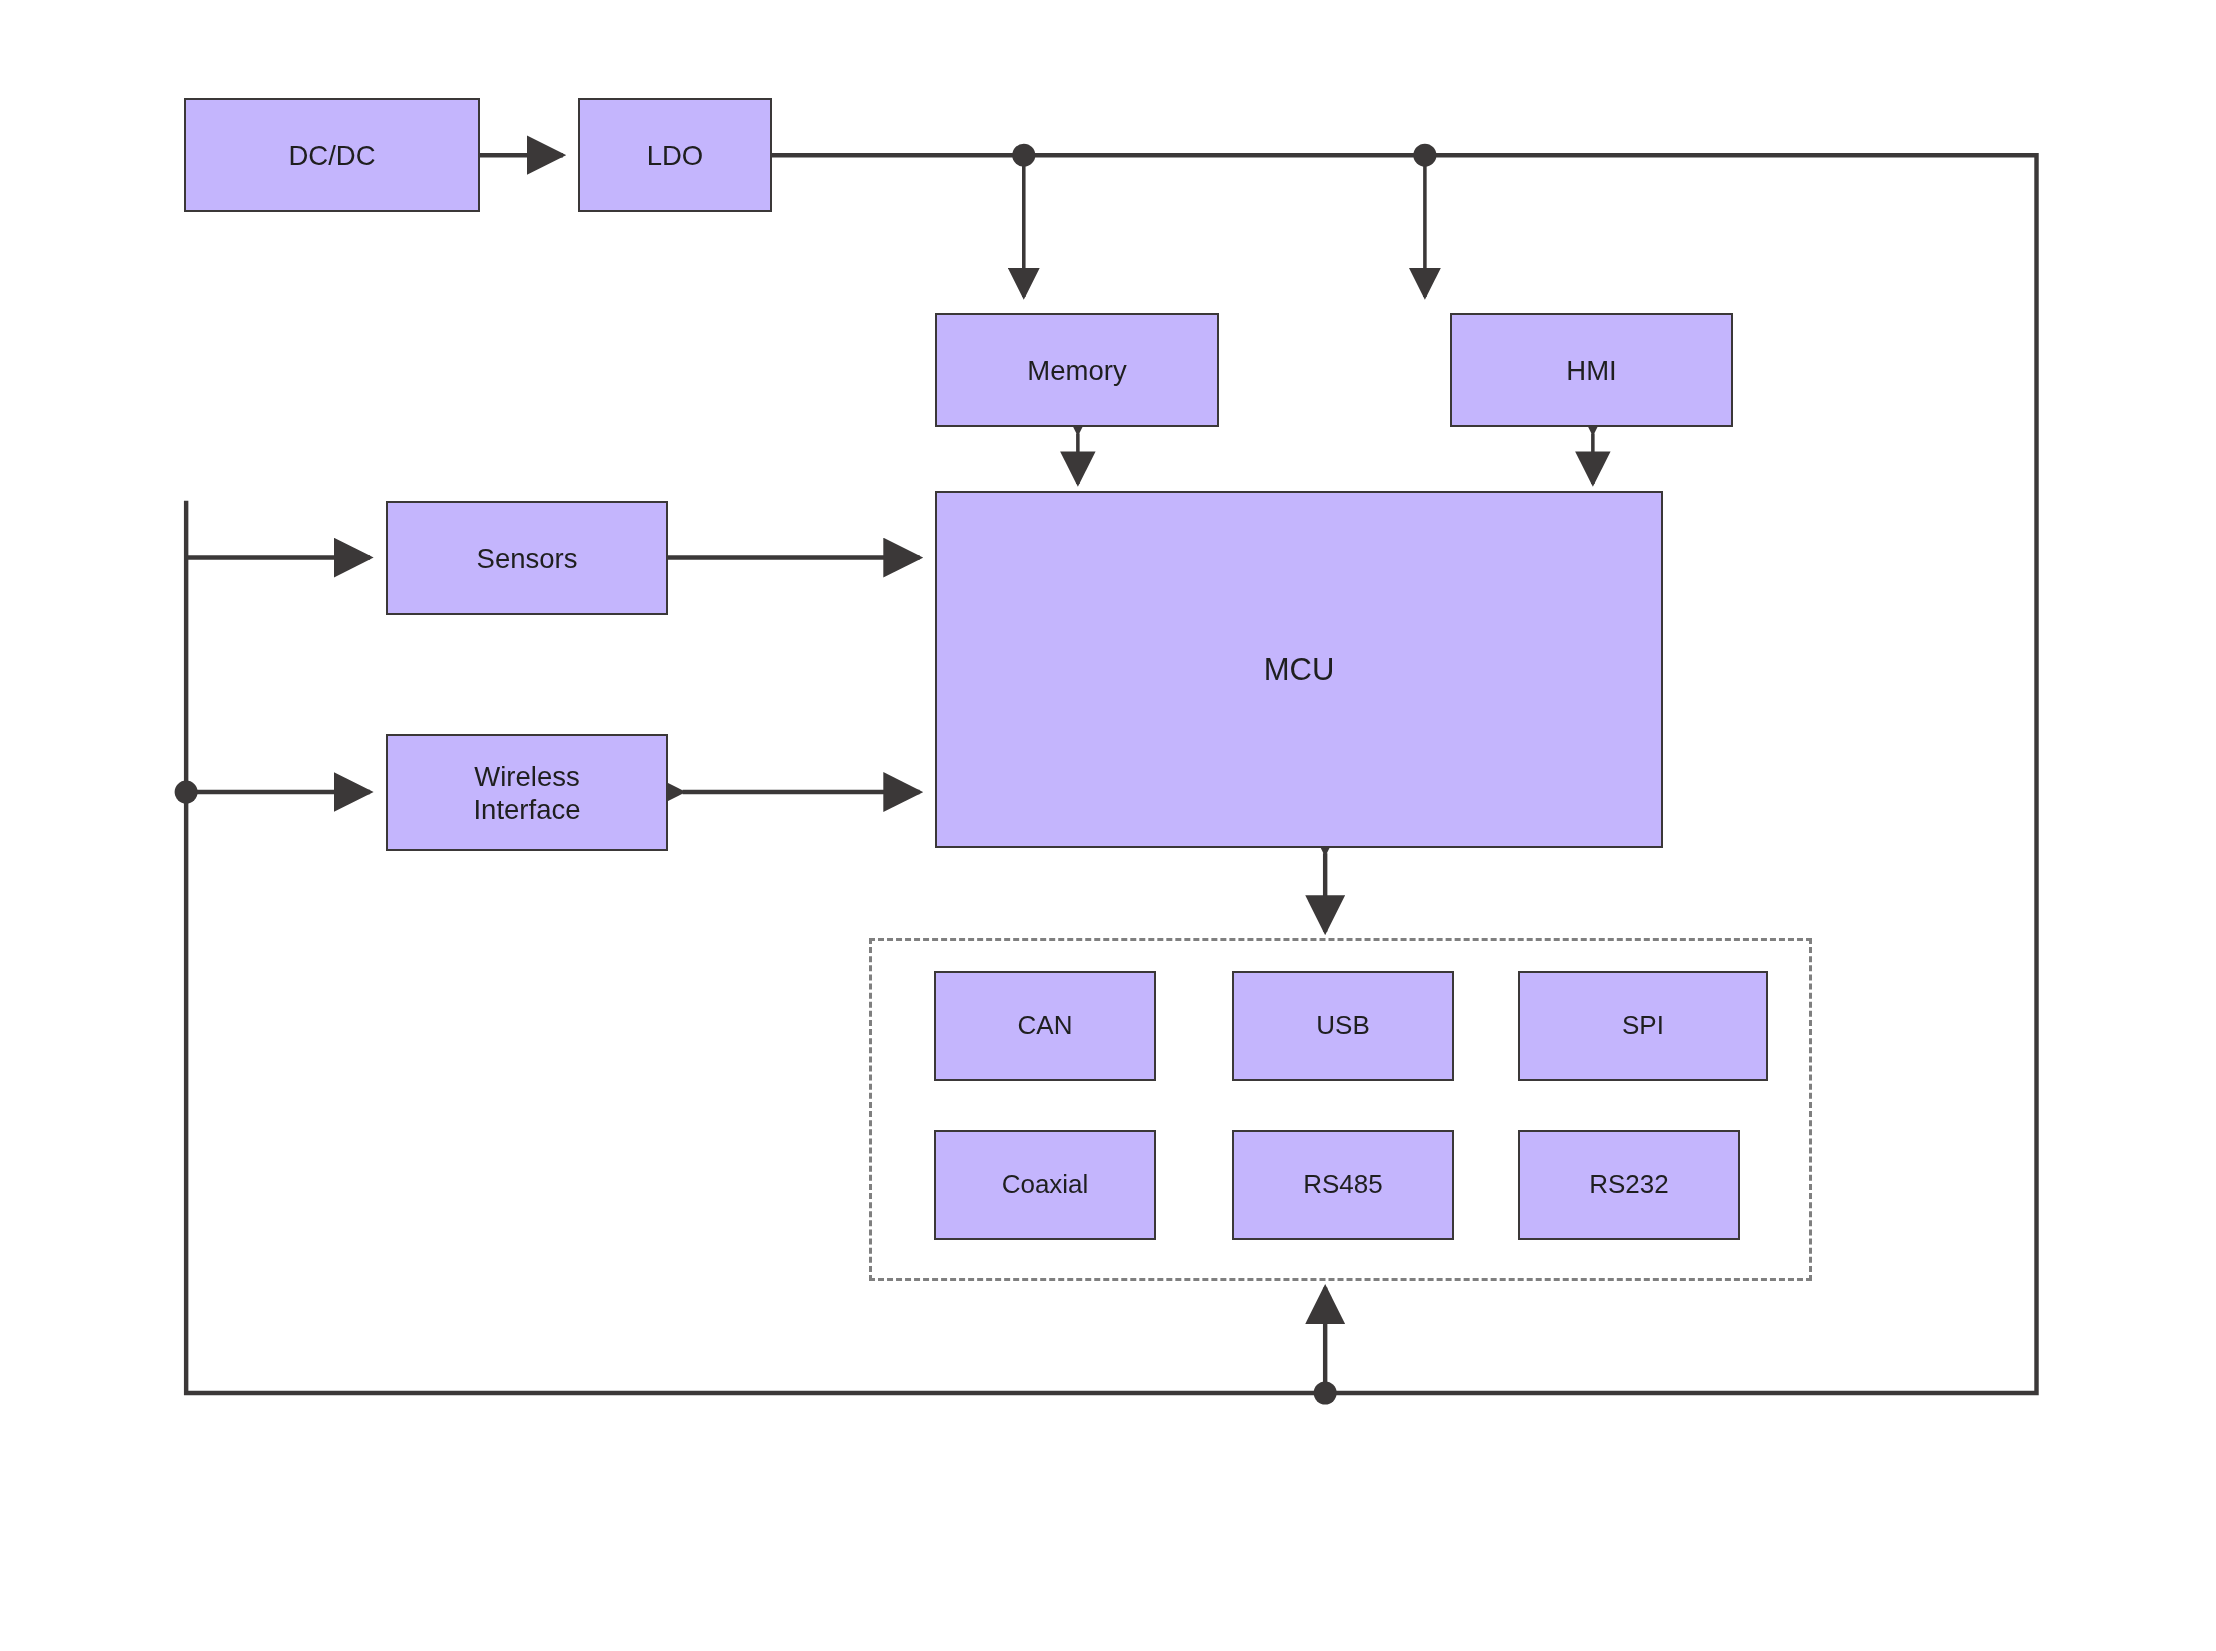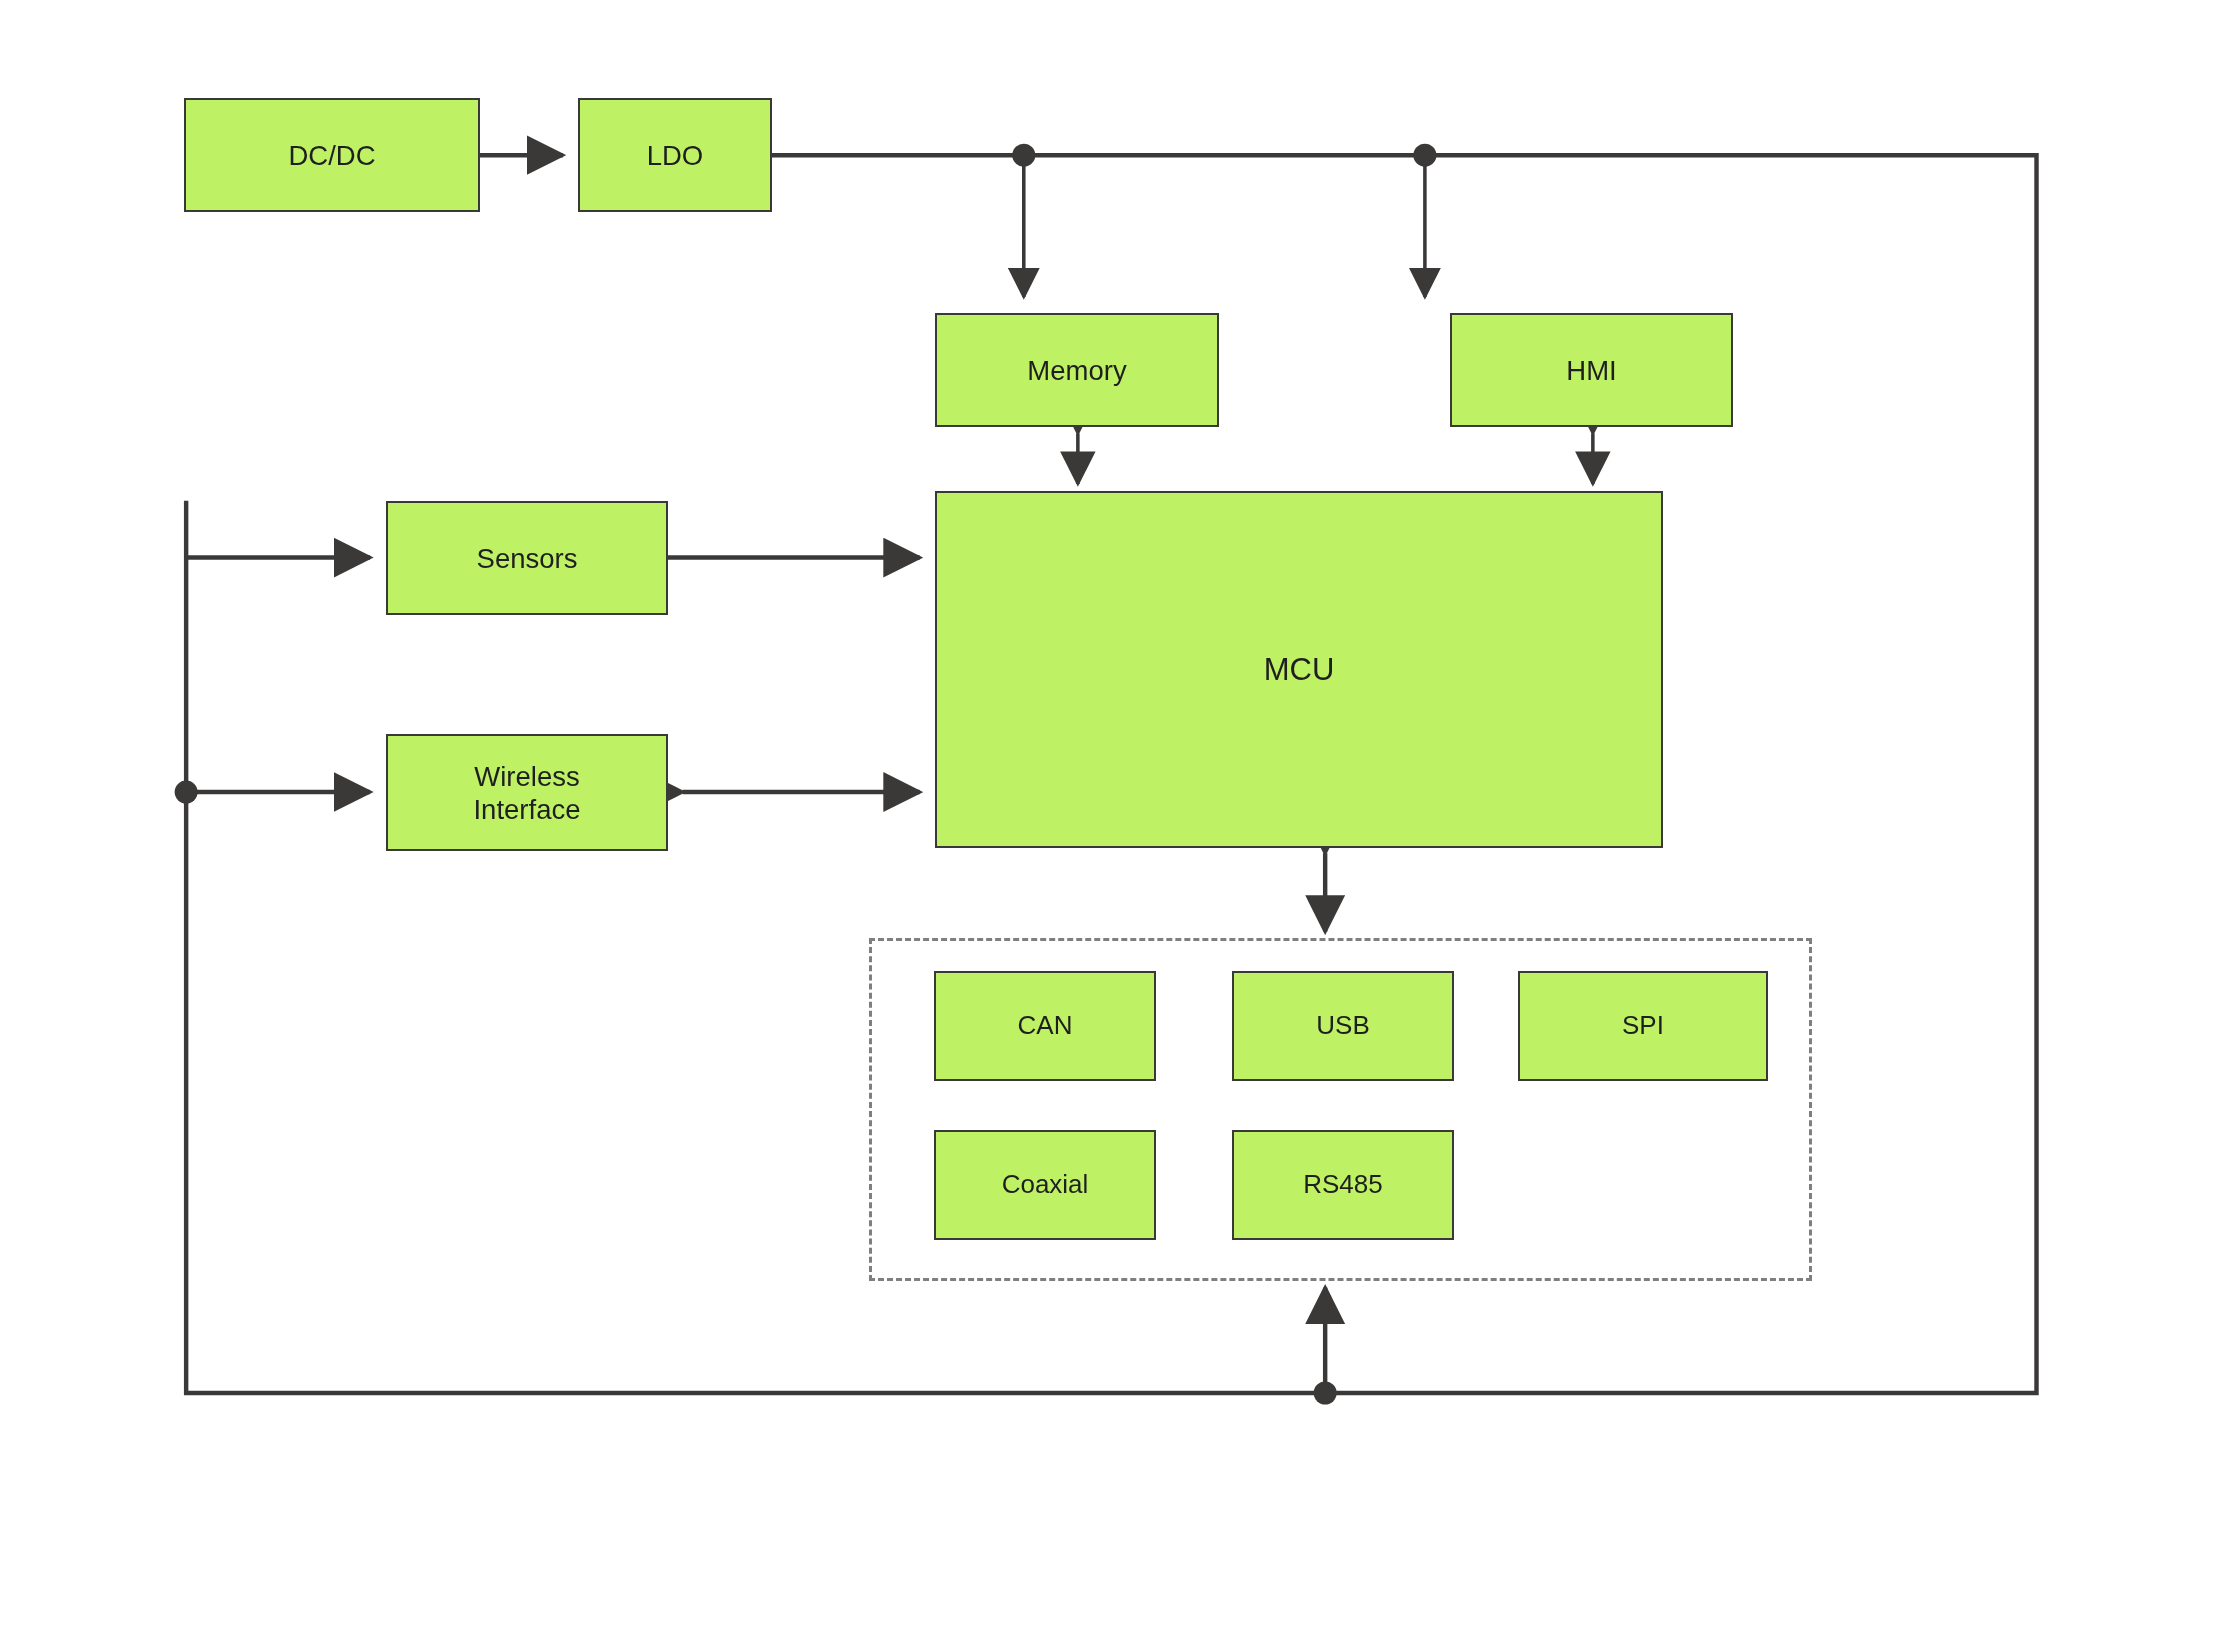--- a/index.html
+++ b/index.html
@@ -7,21 +7,21 @@
     position:relative;
     width:2216px;height:1651px;
     background:#ffffff;
     overflow:hidden;
     font-family:"Liberation Sans", sans-serif;
   }
   svg#wires{position:absolute;left:0;top:0;width:2216px;height:1651px;}
   .node{
     position:absolute;
     box-sizing:border-box;
-    background:#bef264;
+    background:#c4b5fd;
     border:2.7px solid #3b3838;
     display:flex;align-items:center;justify-content:center;
     text-align:center;
     color:#1f1f1f;
     line-height:1.2;
   }
   .node .lbl{white-space:pre-line;}
   .f-big{font-size:31px;}
   .f-mid{font-size:27.5px;}
   .f-sm{font-size:26px;}
@@ -144,15 +144,18 @@
   </div>
 
   <div class="node f-sm" style="left:934px;top:1130px;width:222px;height:110px;">
     <span class="lbl">Coaxial</span>
   </div>
 
   <div class="node f-sm" style="left:1232px;top:1130px;width:222px;height:110px;">
     <span class="lbl">RS485</span>
   </div>
 
+  <div class="node f-sm" style="left:1518px;top:1130px;width:222px;height:110px;">
+    <span class="lbl">RS232</span>
+  </div>
 
 </div>
 
 
 </body></html>

